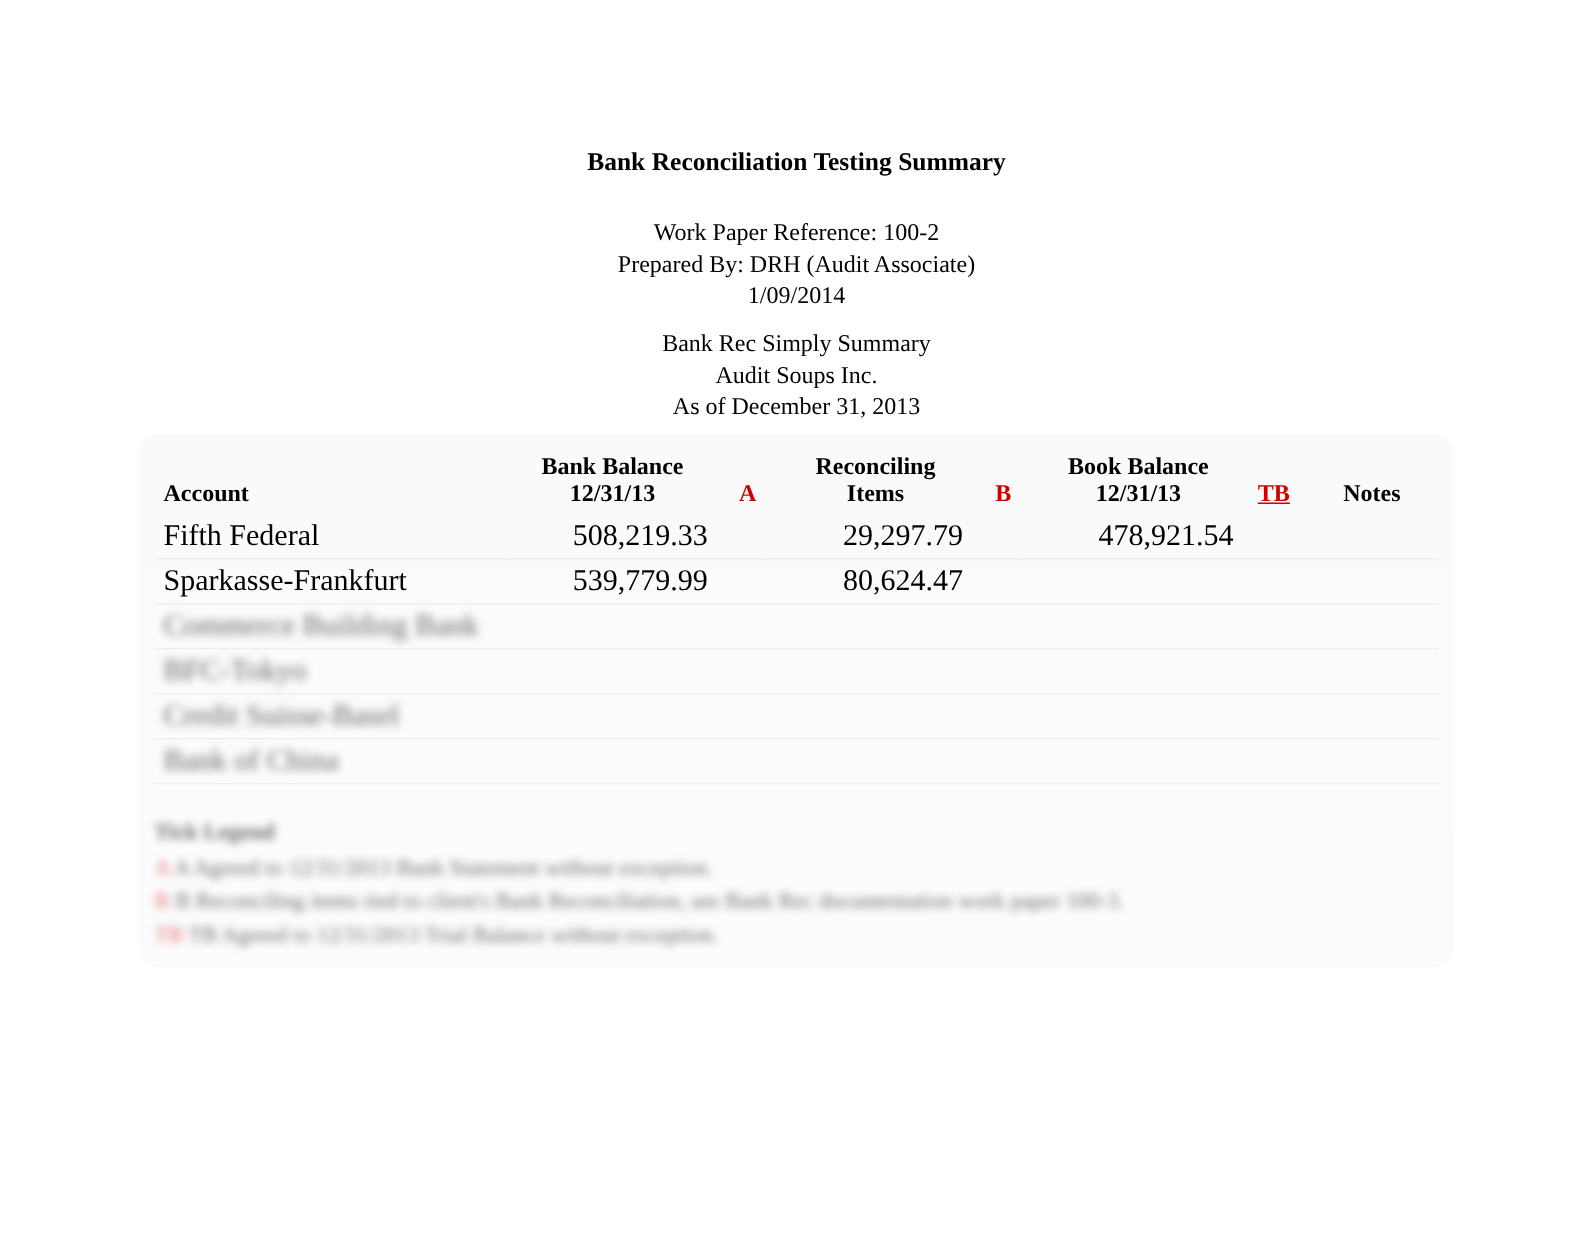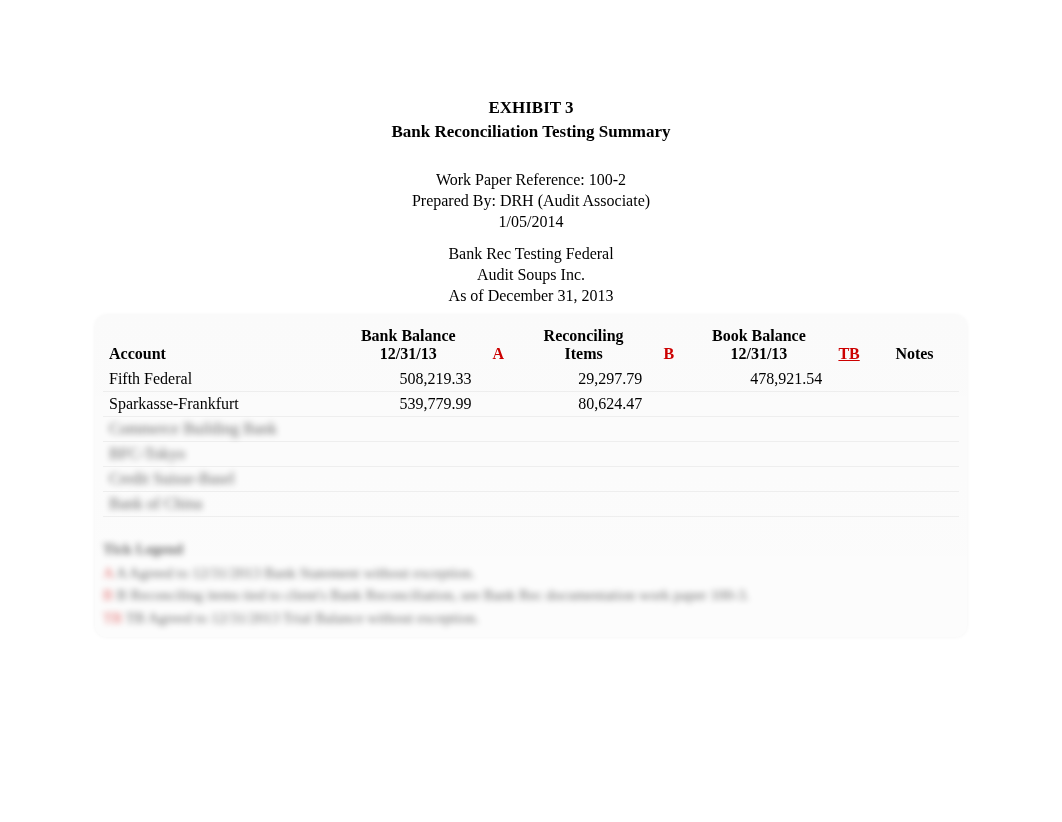--- a/index.html
+++ b/index.html
@@ -65,21 +65,21 @@
       vertical-align: bottom;
       text-align: center;
     }
     th.left {
       text-align: left;
     }
     th .sub {
       display: block;
     }
     td {
-      font-size: 16px;
+      font-size: 20px;
       padding: 3px 6px;
       border-bottom: 1px solid rgba(0,0,0,0.05);
     }
     td.account {
       text-align: left;
     }
     td.num {
       text-align: right;
     }
     td.tick {
@@ -112,31 +112,30 @@
     .col-rec { width: 130px; }
     .col-b { width: 42px; }
     .col-book { width: 140px; }
     .col-tb { width: 42px; text-decoration: underline; }
     .col-notes { width: 90px; }
   </style>
 </head>
 <body>
 
 <div class="document">
-  <div class="header-title">EXHIBIT 3</div>
   <div class="header-subtitle">Bank Reconciliation Testing Summary</div>
 
   <div class="meta-info">
     <div class="meta-line">Work Paper Reference: 100-2</div>
     <div class="meta-line">Prepared By: DRH (Audit Associate)</div>
-    <div class="meta-line">1/05/2014</div>
+    <div class="meta-line">1/09/2014</div>
   </div>
 
   <div class="center-info">
-    <div class="center-line">Bank Rec Testing Federal</div>
+    <div class="center-line">Bank Rec Simply Summary</div>
     <div class="center-line">Audit Soups Inc.</div>
     <div class="center-line">As of December 31, 2013</div>
   </div>
 
   <div class="table-container">
     <table>
       <thead>
         <tr>
           <th class="left col-account">Account</th>
           <th class="col-bank">

